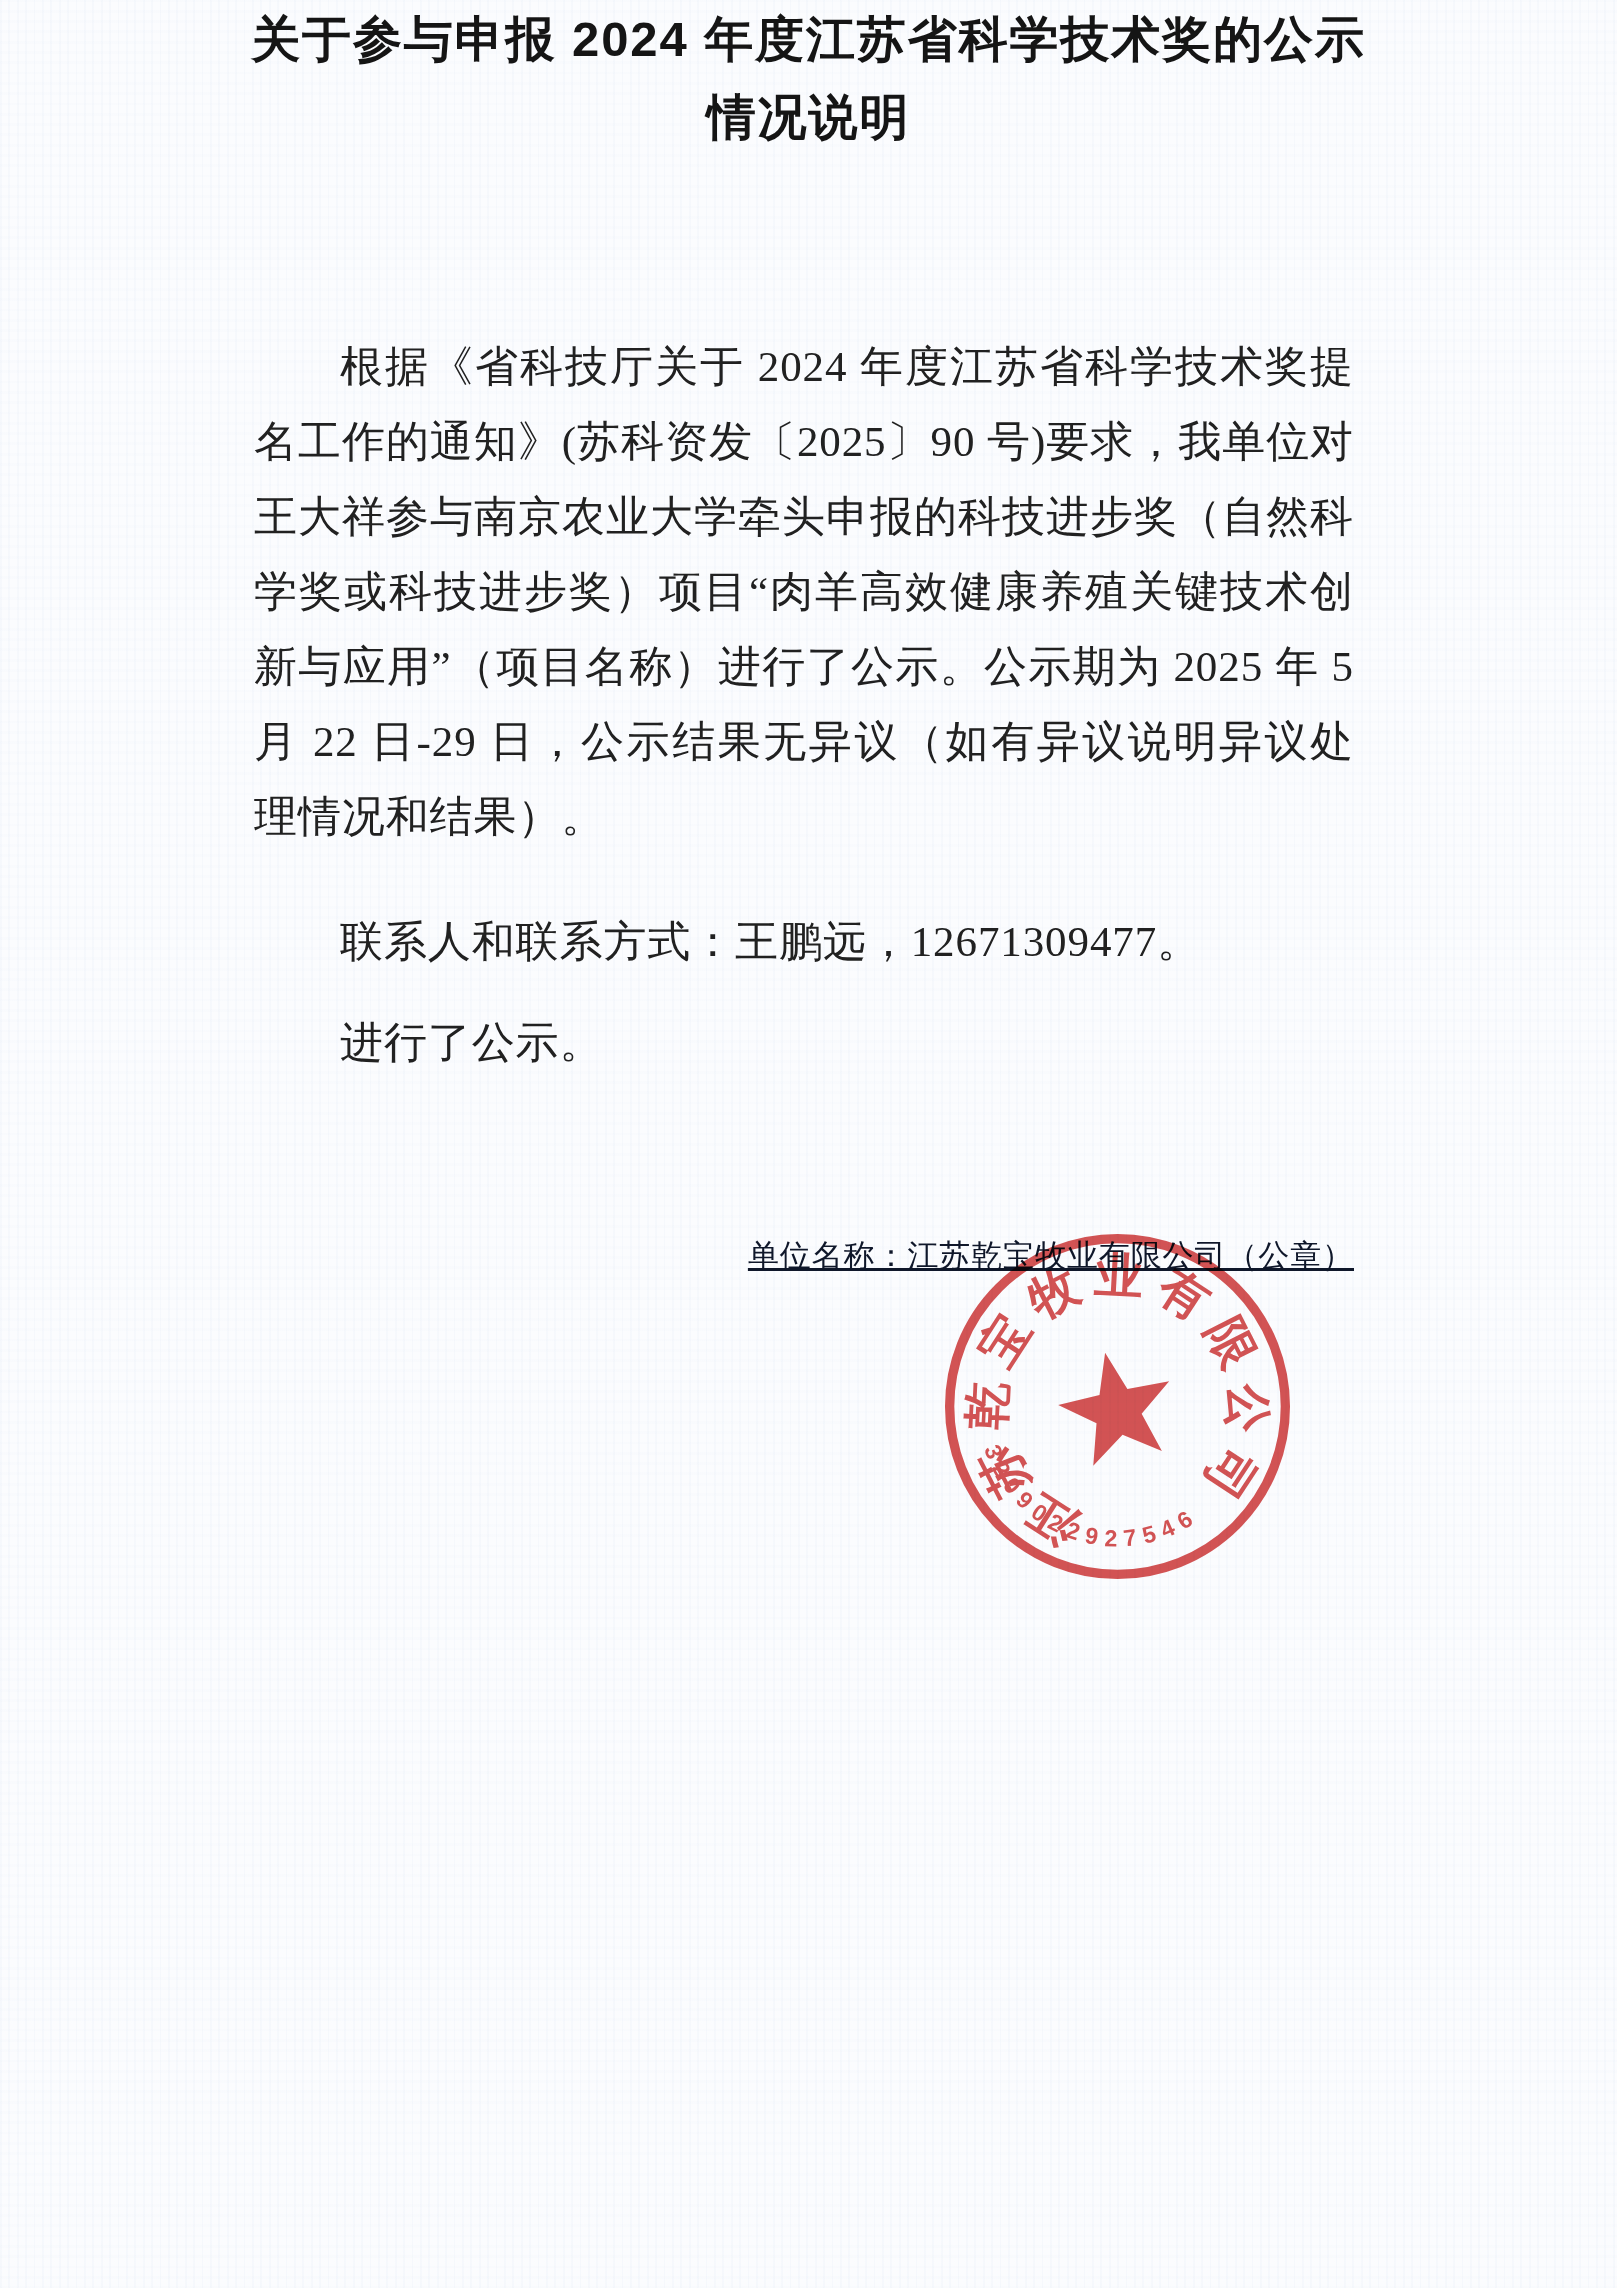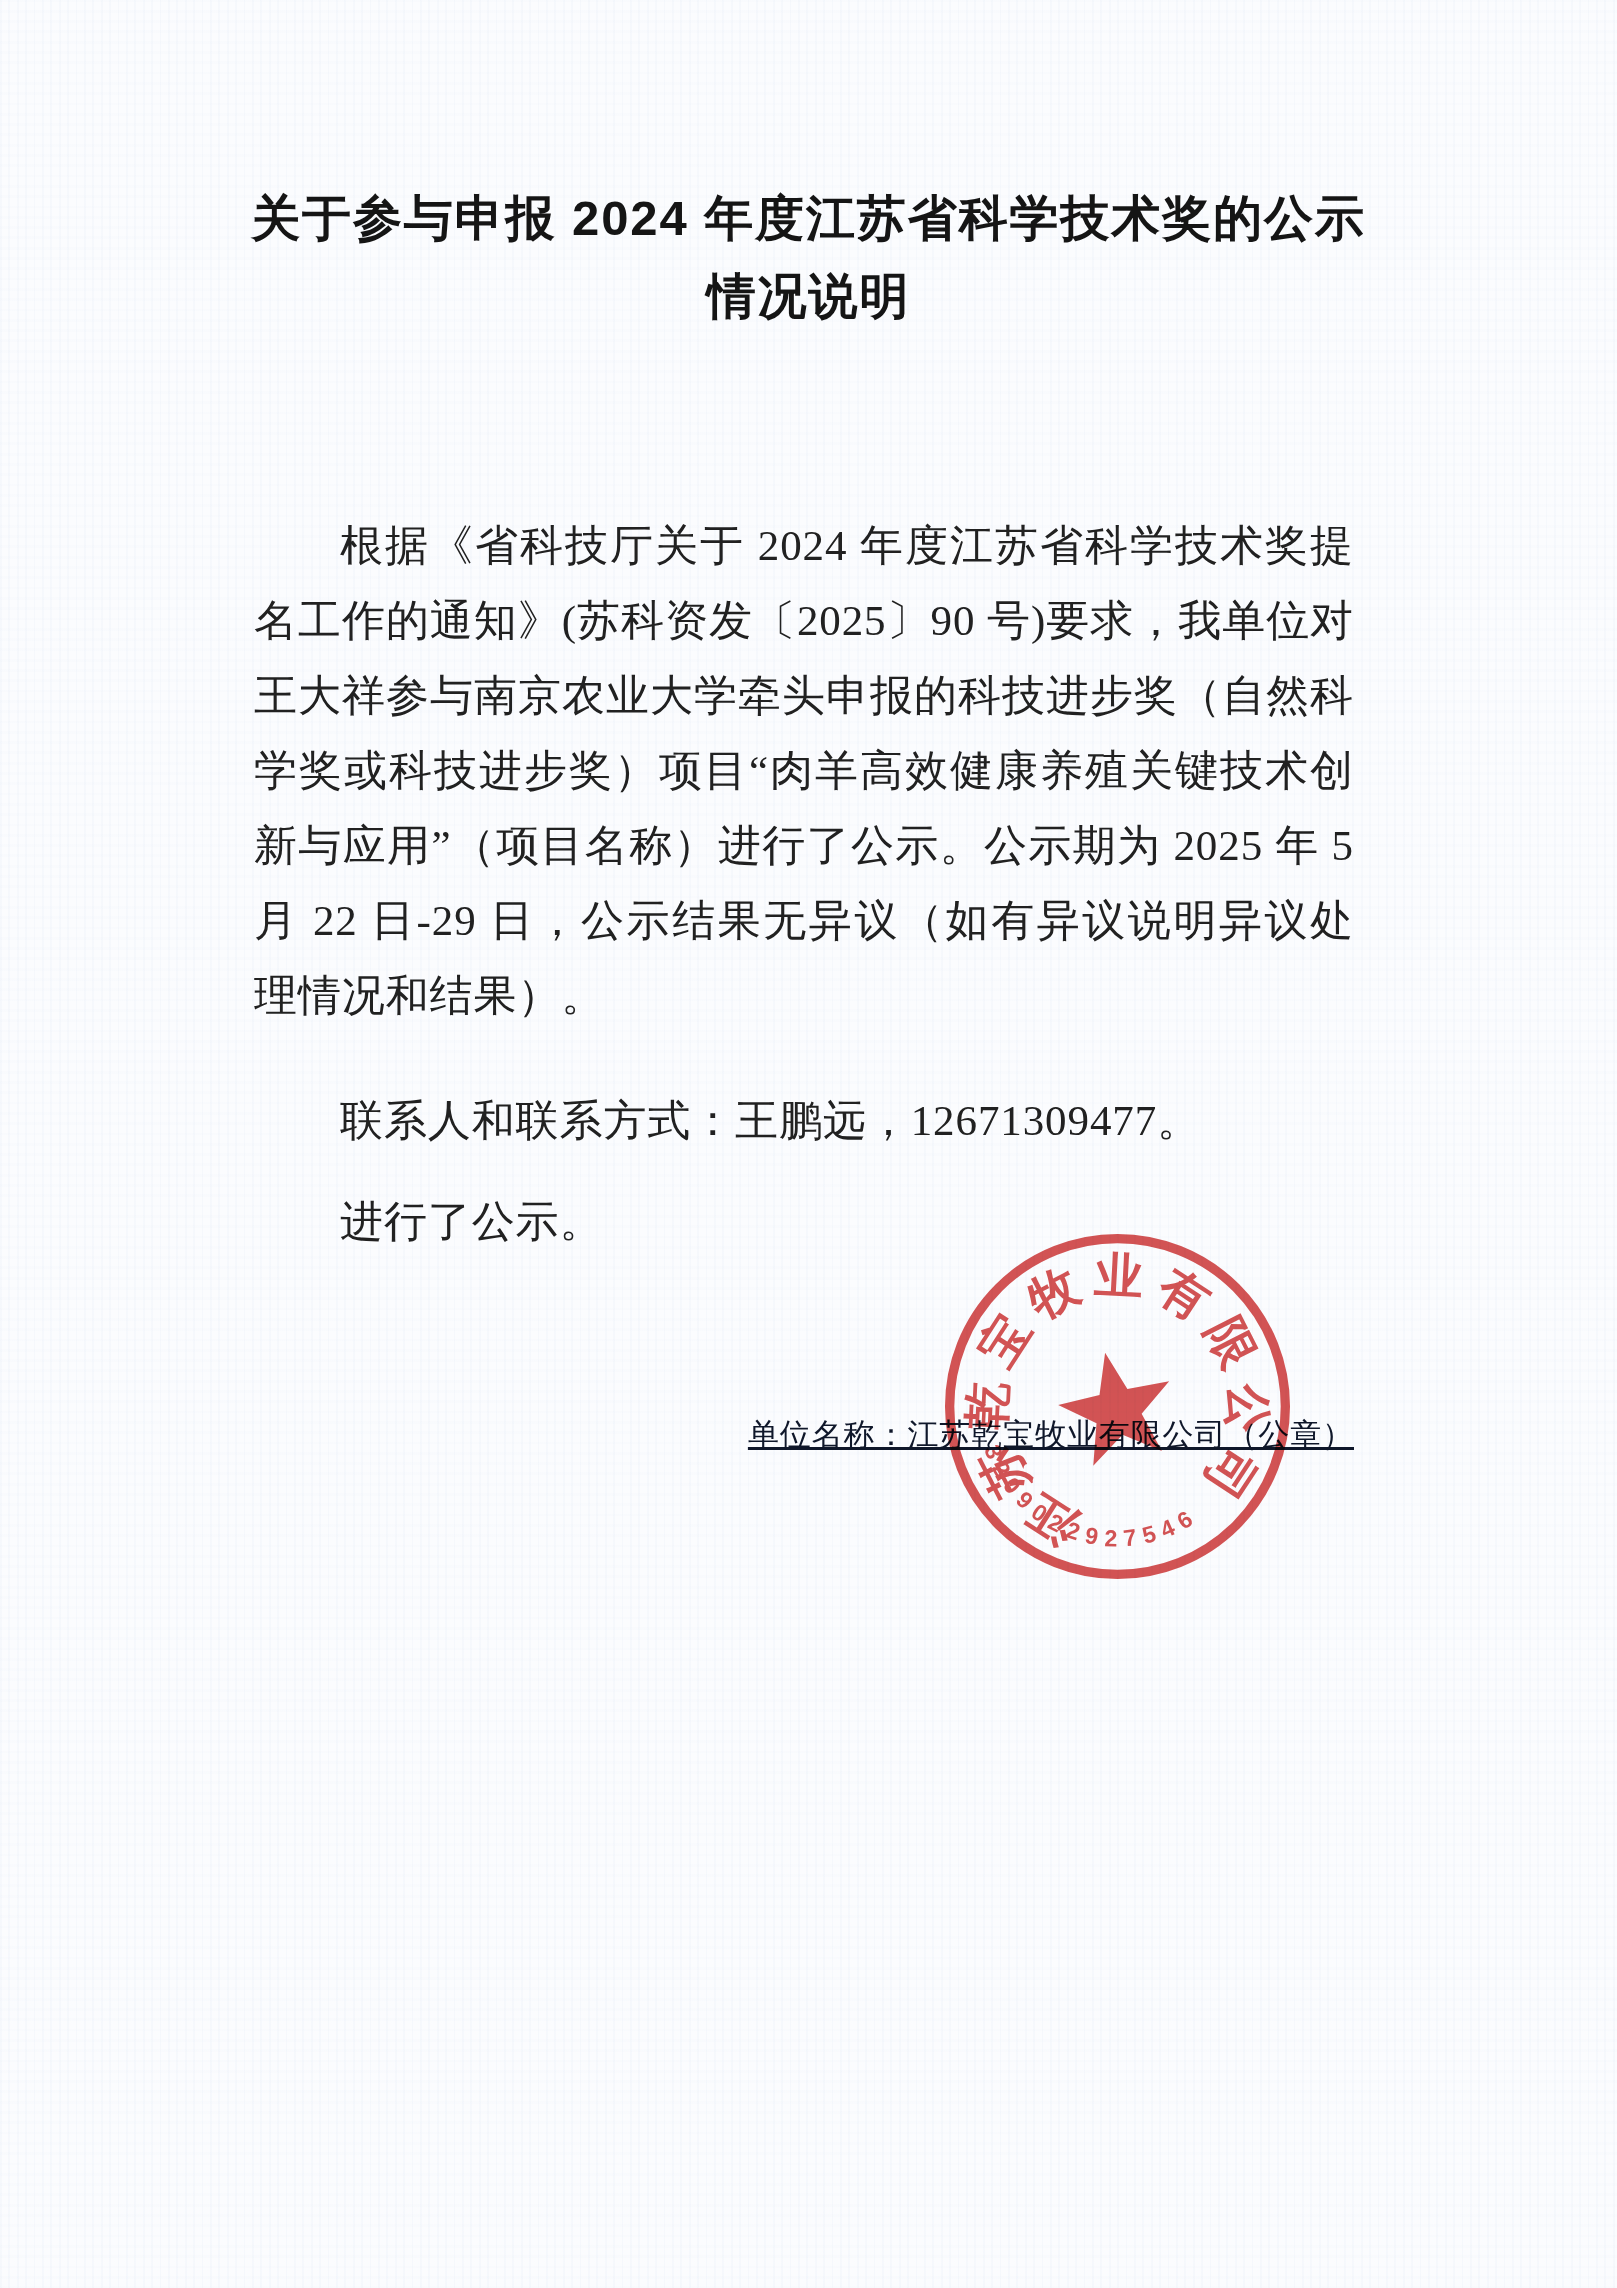--- a/index.html
+++ b/index.html
@@ -16,21 +16,20 @@
     content: "";
     position: absolute;
     inset: 0;
     background:
       repeating-linear-gradient(90deg, rgba(222,231,244,0.18) 0 1.9px, rgba(255,255,255,0) 1.9px 8.4px),
       repeating-linear-gradient(0deg, rgba(228,235,246,0.10) 0 2.8px, rgba(255,255,255,0) 2.8px 10.3px);
     pointer-events: none;
   }
   .page {
     position: relative;
-    padding-top: 179px;
   }
   .title {
     font-family: "Liberation Sans", sans-serif;
     font-weight: 700;
     font-size: 49px;
     line-height: 78px;
     letter-spacing: 1.9px;
     color: #151515;
     text-align: center;
     max-width: 1165px;

